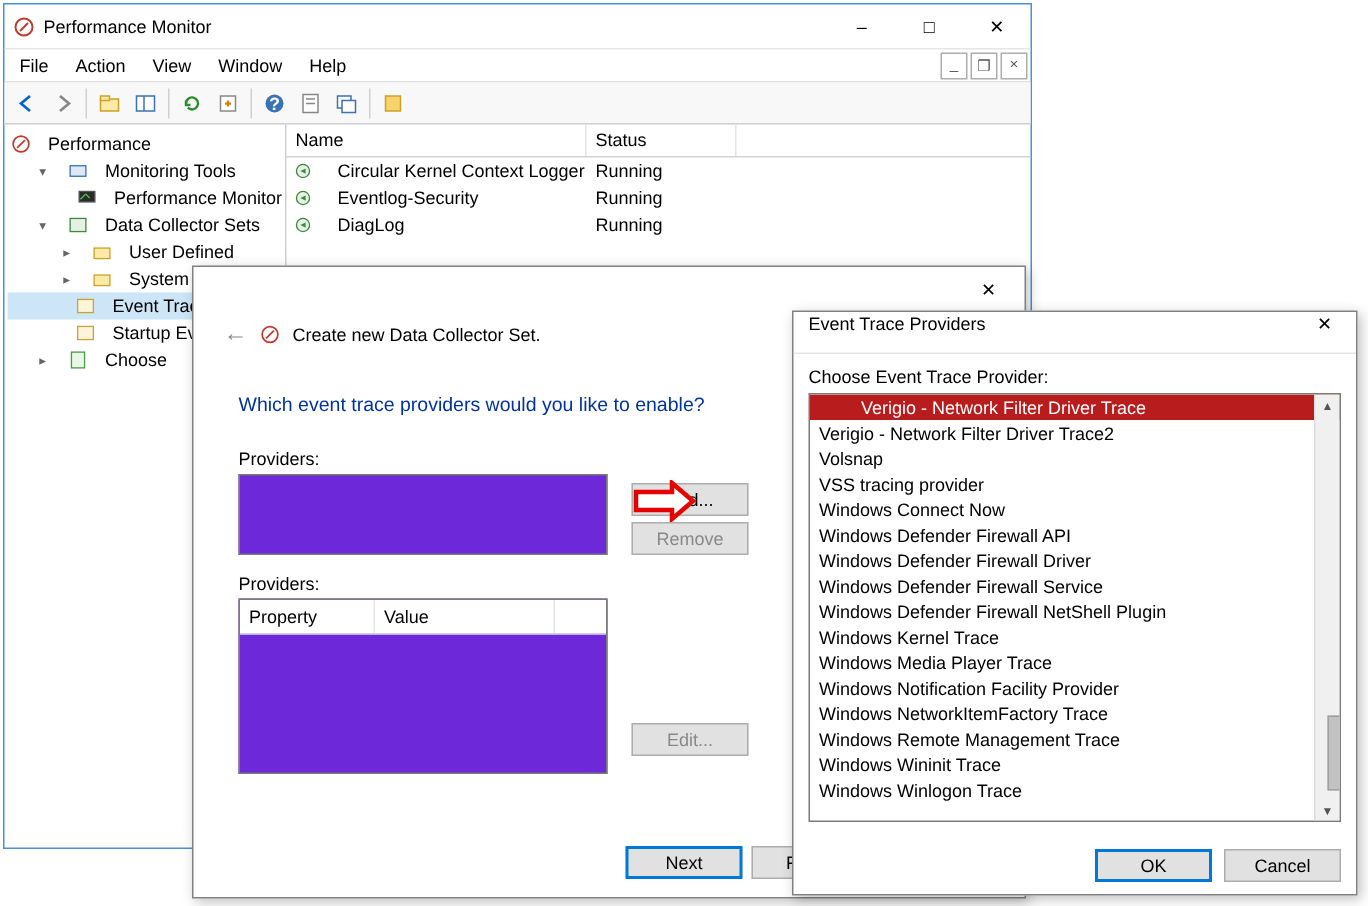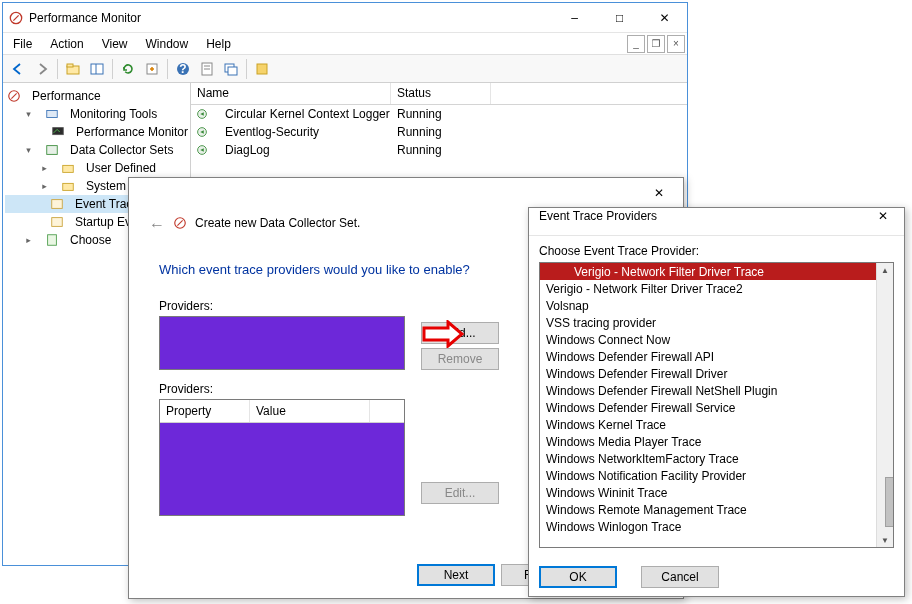--- a/index.html
+++ b/index.html
@@ -69,21 +69,21 @@
 .win-picker { position: absolute; left: 528px; top: 207px; width: 377px; height: 390px; background: #fff; border: 1px solid #808080; box-shadow: 2px 2px 8px rgba(0,0,0,0.25); }
 .pick-title { height: 28px; display: flex; align-items: center; justify-content: space-between; padding: 0 6px 12px 10px; font-size: 12px; border-bottom: 1px solid #e5e5e5; }
 .pick-close { width: 30px; height: 22px; display: flex; align-items: center; justify-content: center; }
 .pick-body { padding: 8px 10px; }
 .pick-label { margin-bottom: 4px; }
 .pick-list { height: 286px; border: 1px solid #7a7a7a; overflow: hidden; position: relative; }
 .pick-item { padding: 1px 6px; height: 17px; display: flex; align-items: center; }
 .pick-item.sel { background: #b91c1c; color: #fff; padding-left: 34px; }
 .pick-scroll { position: absolute; right: 0; top: 0; bottom: 0; width: 17px; background: #f0f0f0; border-left: 1px solid #ddd; display:flex; flex-direction:column; justify-content:flex-start; align-items:center; }
 .pick-thumb { width:15px; background:#c2c2c2; border:1px solid #a0a0a0; }
-.pick-footer { display: flex; justify-content: flex-start; gap: 24px; padding: 10px; }
+.pick-footer { display: flex; justify-content: flex-end; gap: 8px; padding: 10px; }
 
 
 svg { display: block; }
 </style>
 </head>
 <body>
 
 <div class="win-main">
   <div class="titlebar">
     <div class="titlebar-left">
@@ -378,28 +378,28 @@
     <div class="pick-label">Choose Event Trace Provider:</div>
     <div class="pick-list">
       <div id="picker-items">
           <div class="pick-item sel">Verigio - Network Filter Driver Trace</div>
           <div class="pick-item">Verigio - Network Filter Driver Trace2</div>
           <div class="pick-item">Volsnap</div>
           <div class="pick-item">VSS tracing provider</div>
           <div class="pick-item">Windows Connect Now</div>
           <div class="pick-item">Windows Defender Firewall API</div>
           <div class="pick-item">Windows Defender Firewall Driver</div>
+          <div class="pick-item">Windows Defender Firewall Service</div>
           <div class="pick-item">Windows Defender Firewall NetShell Plugin</div>
-          <div class="pick-item">Windows Defender Firewall Service</div>
           <div class="pick-item">Windows Kernel Trace</div>
           <div class="pick-item">Windows Media Player Trace</div>
+          <div class="pick-item">Windows Notification Facility Provider</div>
           <div class="pick-item">Windows NetworkItemFactory Trace</div>
-          <div class="pick-item">Windows Notification Facility Provider</div>
+          <div class="pick-item">Windows Remote Management Trace</div>
           <div class="pick-item">Windows Wininit Trace</div>
-          <div class="pick-item">Windows Remote Management Trace</div>
           <div class="pick-item">Windows Winlogon Trace</div>
         </div>
       <div class="pick-scroll">
         <div style="height:14px;display:flex;align-items:center;justify-content:center;color:#555;font-size:8px;">▲</div>
         <div style="flex:1;position:relative;">
           <div class="pick-thumb" style="position:absolute;top:200px;height:50px;left:0;"></div>
         </div>
         <div style="height:14px;display:flex;align-items:center;justify-content:center;color:#555;font-size:8px;">▼</div>
       </div>
     </div>

